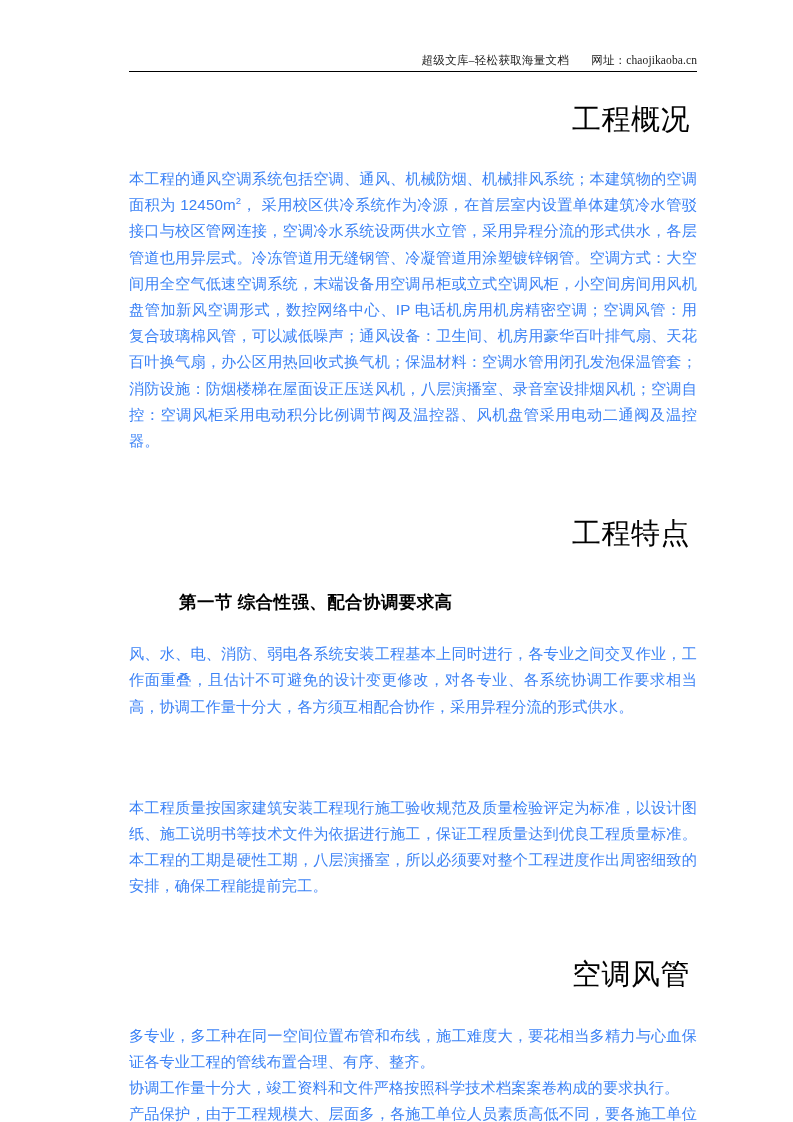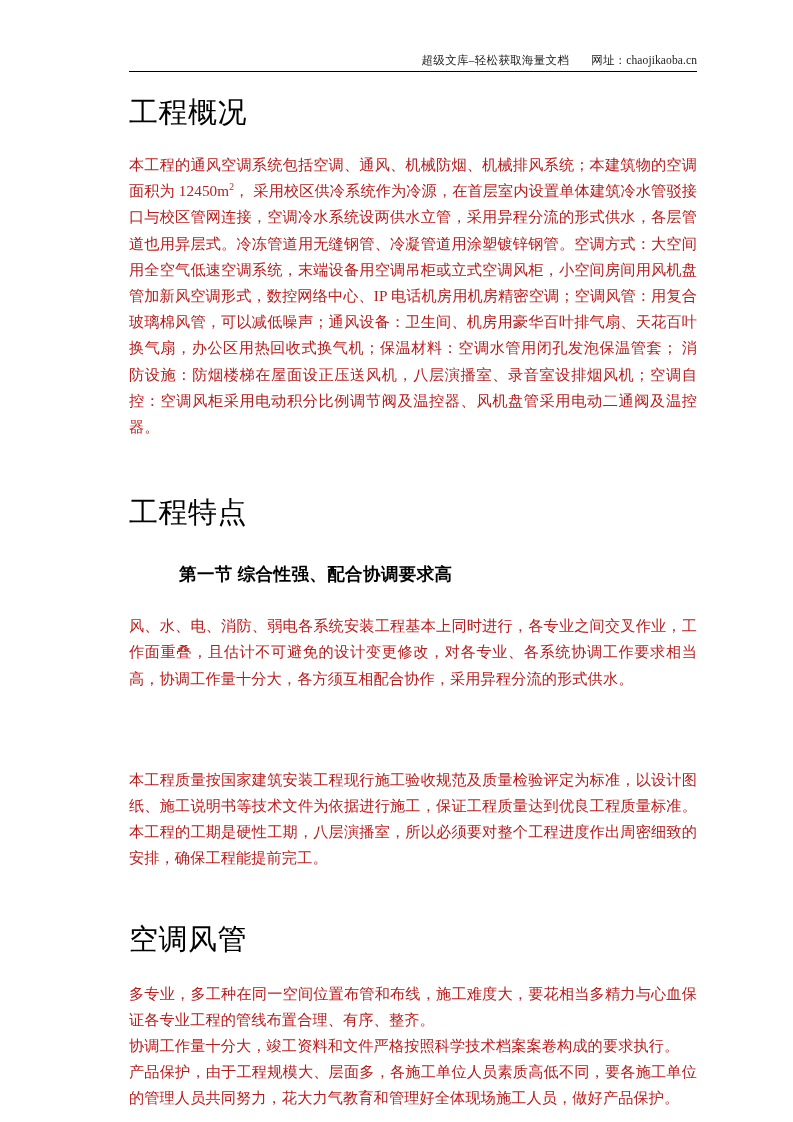--- a/index.html
+++ b/index.html
@@ -62,47 +62,48 @@
     left: 113px;
     top: 92px;
     width: 568px;
   }
 
   h1.doc-h1 {
     font-family: "DejaVu Sans", "Liberation Sans", sans-serif;
     font-weight: 400;
     font-size: 29px;
     line-height: 40px;
-    margin: 0;
+    margin: 7px;
     padding: 0;
     letter-spacing: .5px;
     color: #000;
+    text-align: right;
   }
 
   h2.doc-h2 {
     font-family: Liberation Serif, serif;
     font-weight: 700;
     font-size: 17.5px;
     line-height: 26px;
     margin: 0;
     padding: 0 0 0 50px;
     letter-spacing: .4px;
     color: #000;
   }
   h2.doc-h2 .sec-label { margin-right: 5px; }
 
   p.body-par {
-    font-family: Liberation Serif, serif;
+    font-family: Liberation Sans, sans-serif;
     font-size: 15.2px;
     line-height: 26.2px;
     margin: 0;
     padding: 0;
     text-align: justify;
     text-justify: inter-ideograph;
-    color: #b91c1c;
+    color: #3b82f6;
     letter-spacing: .1px;
   }
   p.body-par sup {
     font-size: 9.6px;
     vertical-align: super;
     line-height: 0;
   }
 
   
   .sp-after-h1-overview  { height: 20px; }

